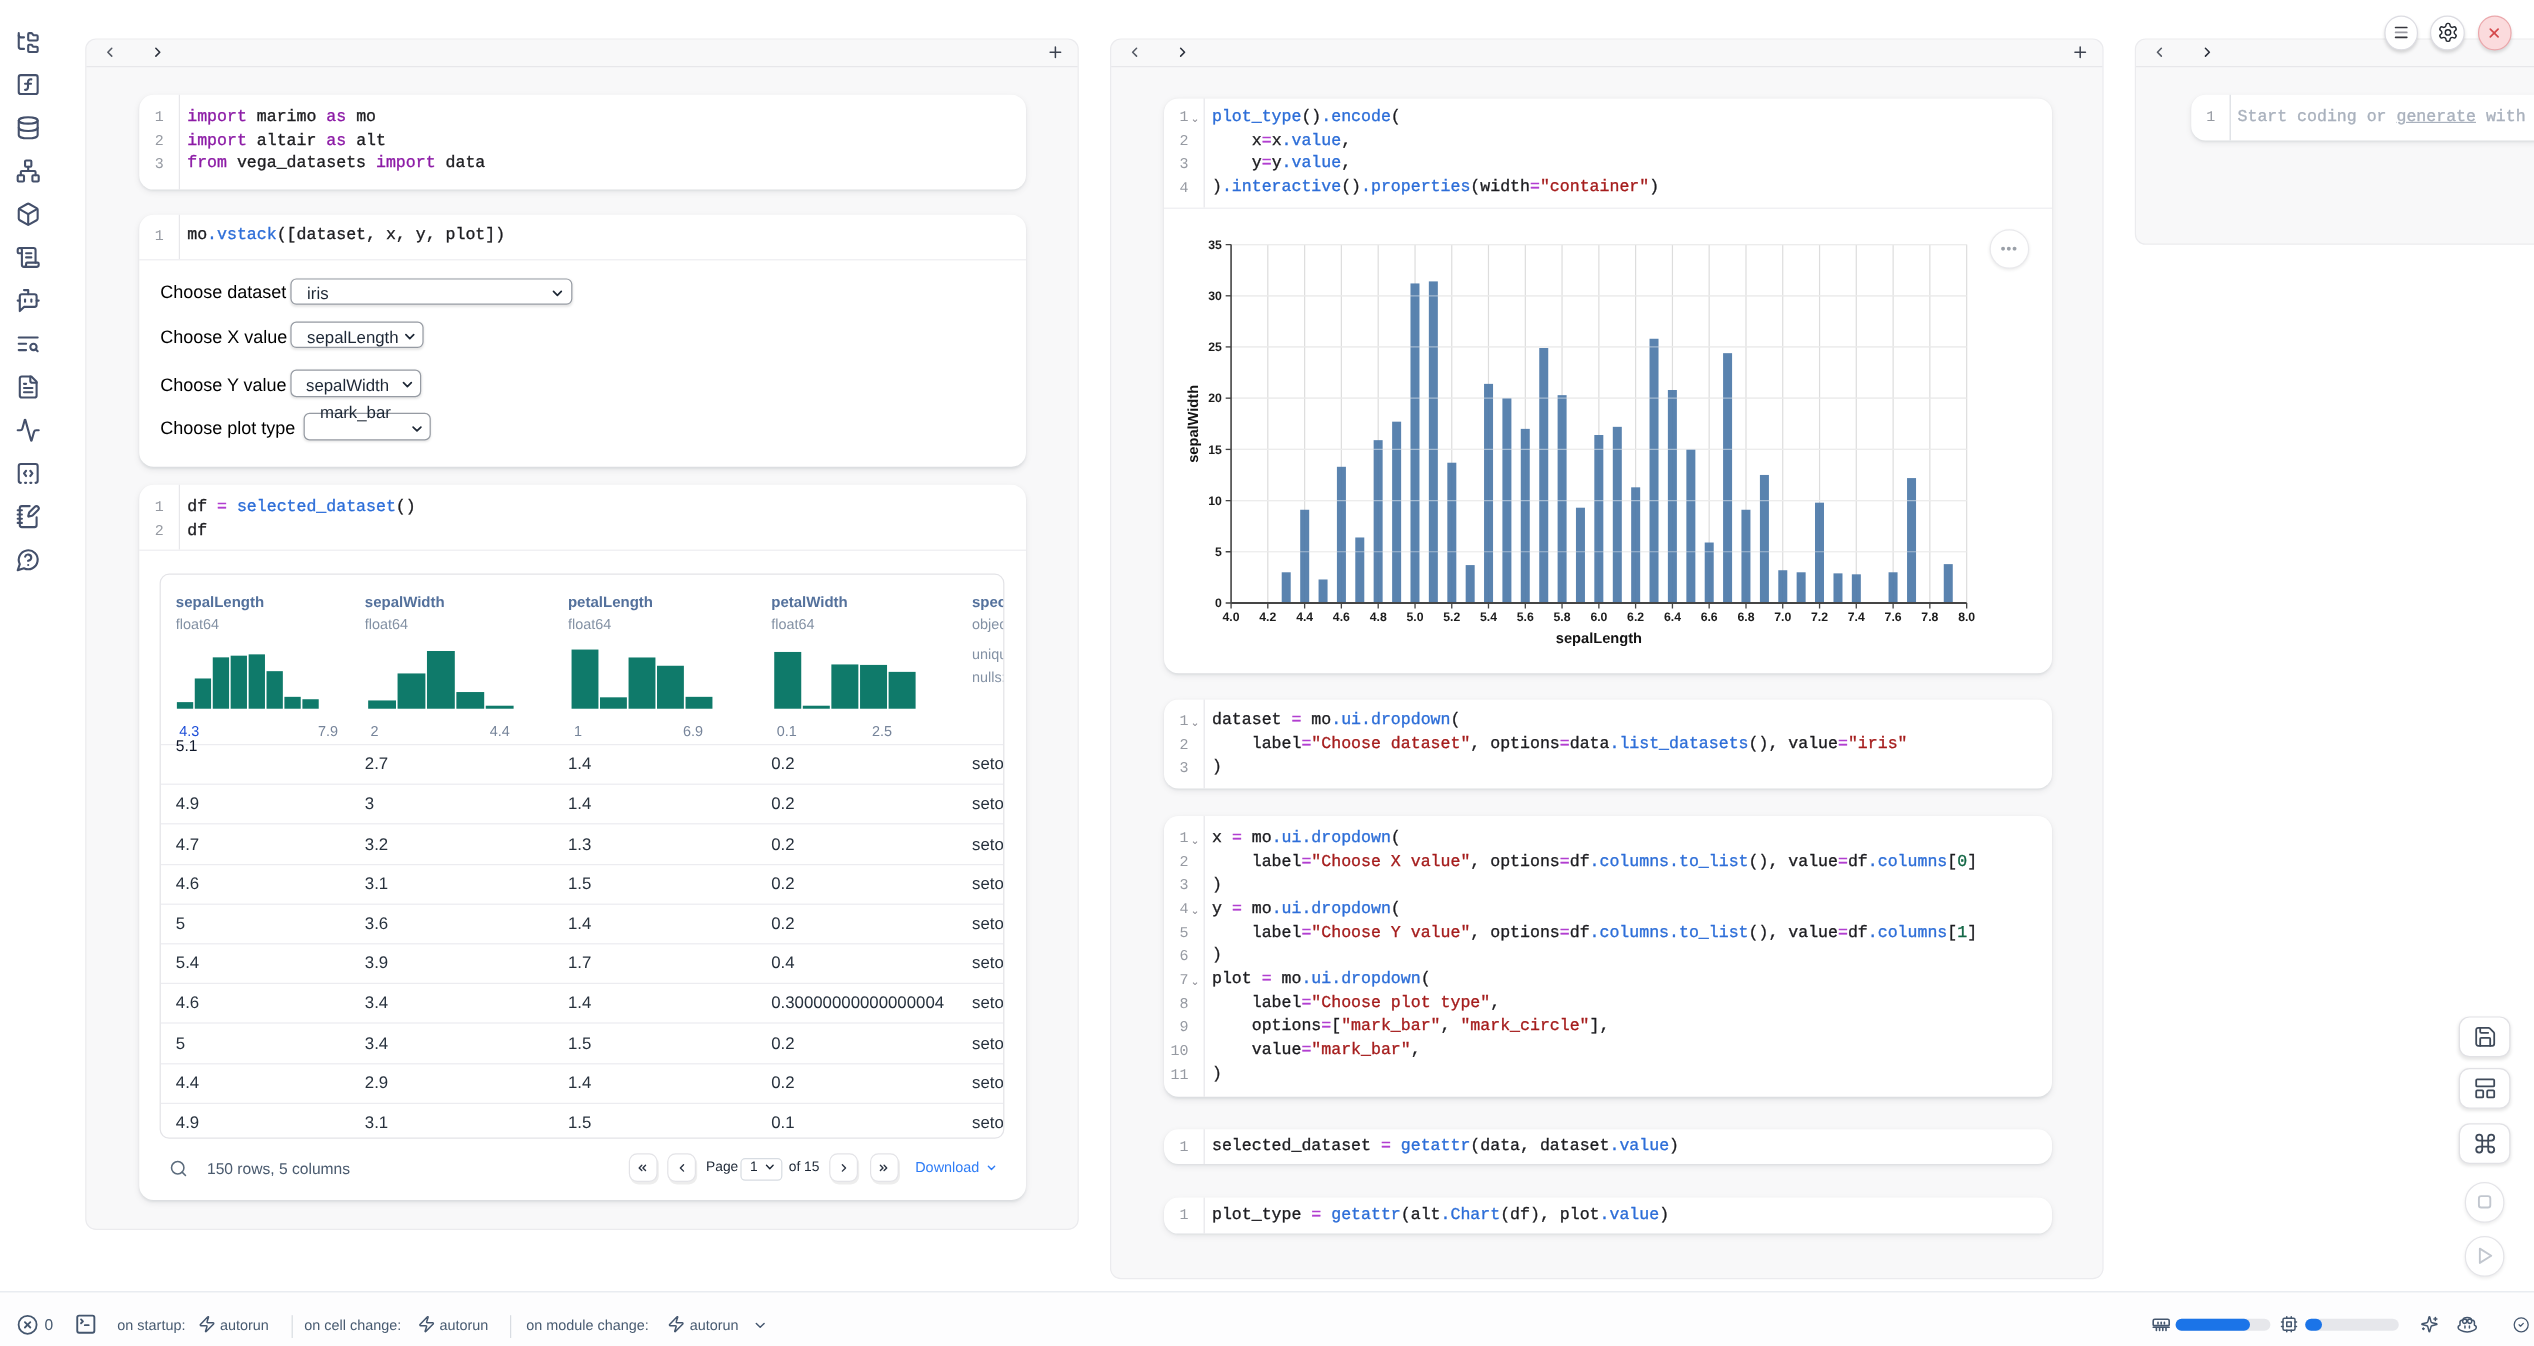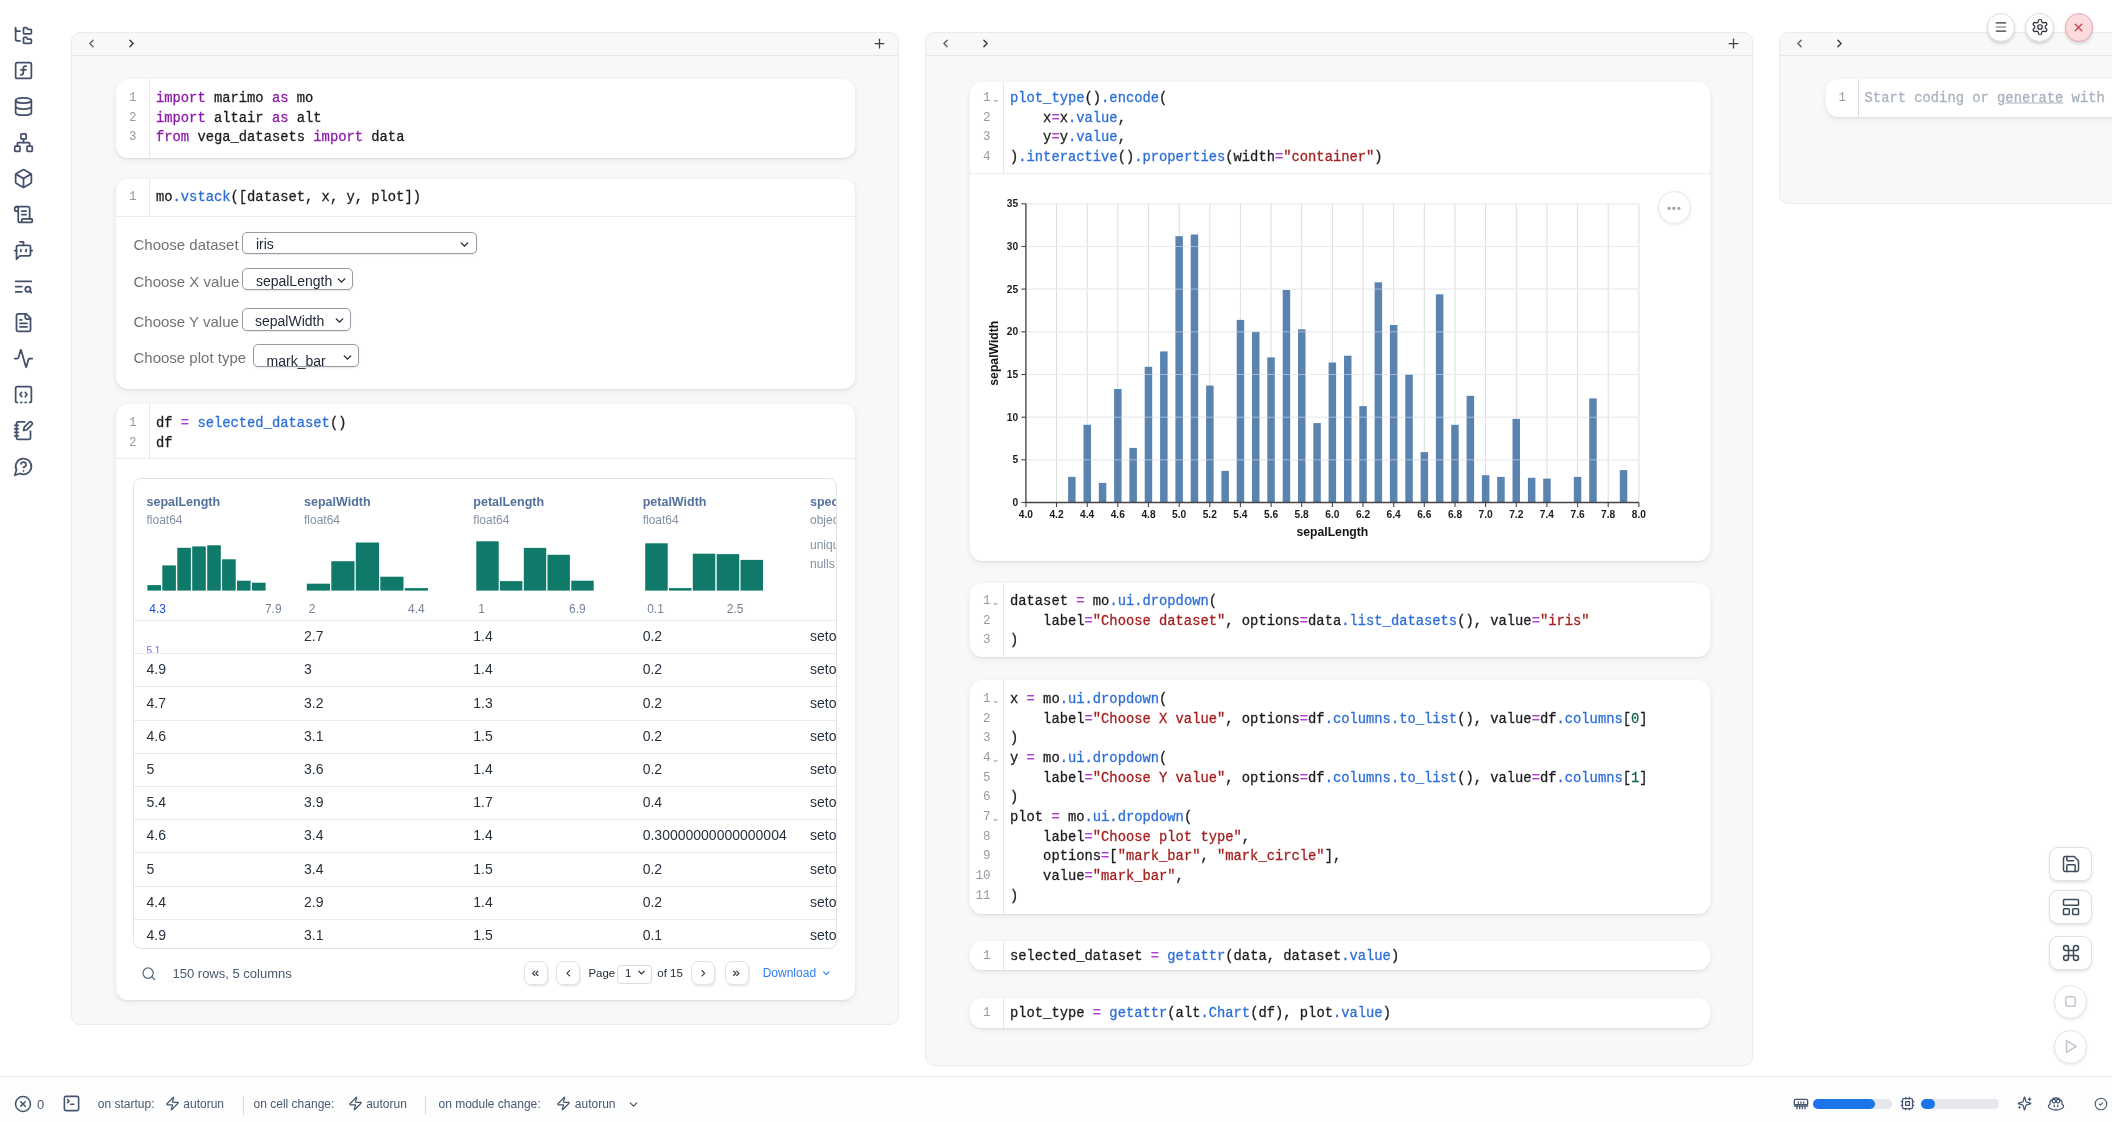--- a/index.html
+++ b/index.html
@@ -6,21 +6,21 @@
 body{position:relative;font-family:"Liberation Sans",sans-serif;-webkit-font-smoothing:antialiased}
 .abs{position:absolute}
 .col{position:absolute;background:#f8f8f9;border:1px solid #ebebee;border-radius:9px}
 .colhead{position:absolute;left:0;right:0;top:0;height:23.5px;border-bottom:1px solid #e7e7ea}
 .cell{position:absolute;background:#fff;border-radius:12px;box-shadow:0 1px 2px rgba(16,24,40,.07),0 2px 6px rgba(16,24,40,.07)}
 .gut{position:absolute;left:0;top:0;width:33.5px;border-right:1px solid #e7e7ea}
 .ln{position:absolute;left:0;width:20.5px;text-align:right;font:12.5px "Liberation Mono",monospace;color:#969aa2;transform:translateY(-50%)}
 .code{position:absolute;-webkit-text-stroke:0.28px;font:13.8px "Liberation Mono",monospace;color:#1c1c20;white-space:pre;transform:translateY(-50%)}
 .fold{position:absolute;font:9px "Liberation Sans",sans-serif;color:#8b8b93;transform:translateY(-50%)}
 .k{color:#8c1ba6}.o{color:#b13fd0}.b{color:#2d6ed8}.s{color:#a51d1d}.n{color:#116644}
-.lbl{position:absolute;font-size:15px;color:#737373;transform:translateY(-50%)}
+.lbl{position:absolute;font-size:15px;color:#000000;transform:translateY(-50%)}
 .sel{position:absolute;background:#fff;border:1px solid #969ba3;border-radius:5px;box-shadow:0 1px 2px rgba(0,0,0,.1)}
 .selt{position:absolute;font-size:14px;font-weight:500;color:#1d2735;transform:translateY(-50%)}
 .btn{position:absolute;background:#fff;border:1px solid #e3e3e7;border-radius:7px;box-shadow:1px 2px 0 rgba(0,0,0,.07)}
 .sbt{position:absolute;font-size:12px;color:#475a70;transform:translateY(-50%);white-space:pre}
 .div{position:absolute;background:#ededf0;height:1px}
 
 </style></head><body>
 <svg style="position:absolute;left:12.5px;top:24.5px" width="21" height="21" viewBox="0 0 24 24" fill="none" stroke="#44506b" stroke-width="2.0" stroke-linecap="round" stroke-linejoin="round" opacity="1.0">
     <path d="M20 10a1 1 0 0 0 1-1V6a1 1 0 0 0-1-1h-2.5a1 1 0 0 1-.8-.4l-.9-1.2A1 1 0 0 0 15 3h-2a1 1 0 0 0-1 1v5a1 1 0 0 0 1 1Z"></path>
     <path d="M20 21a1 1 0 0 0 1-1v-3a1 1 0 0 0-1-1h-2.9a1 1 0 0 1-.88-.55l-.42-.85a1 1 0 0 0-.92-.6H13a1 1 0 0 0-1 1v5a1 1 0 0 0 1 1Z"></path>
@@ -162,21 +162,21 @@
       <path d="m6 9 6 6 6-6"></path>
     </svg>
 <div class="lbl" style="left:17.5px;top:141.8px">Choose Y value</div>
 <div class="sel" style="left:125.5px;top:129.2px;width:109.7px;height:22.5px"></div>
 <div class="selt" style="left:139.0px;top:141.8px">sepalWidth</div>
 <svg style="position:absolute;left:216.7px;top:135.3px" width="13" height="13" viewBox="0 0 24 24" fill="none" stroke="#1d2735" stroke-width="2.6" stroke-linecap="round" stroke-linejoin="round" opacity="1.0">
       <path d="m6 9 6 6 6-6"></path>
     </svg>
 <div class="lbl" style="left:17.5px;top:178.1px">Choose plot type</div>
 <div class="sel" style="left:137.1px;top:165.2px;width:106.2px;height:23.0px"></div>
-<div class="selt" style="left:150.6px;top:182px">mark_bar</div>
+<div class="selt" style="left:150.6px;top:164px">mark_bar</div>
 <svg style="position:absolute;left:224.8px;top:171.6px" width="13" height="13" viewBox="0 0 24 24" fill="none" stroke="#1d2735" stroke-width="2.6" stroke-linecap="round" stroke-linejoin="round" opacity="1.0">
       <path d="m6 9 6 6 6-6"></path>
     </svg>
 </div>
 <div class="cell" style="left:116px;top:404px;width:739px;height:596px">
 <div class="gut" style="height:53.5px"></div>
 <div class="ln" style="top:19.00px">1</div>
 <div class="code" style="left:40px;top:19.00px">df <span class="o">=</span> <span class="b">selected_dataset</span>()</div>
 <div class="ln" style="top:38.65px">2</div>
 <div class="code" style="left:40px;top:38.65px">df</div>
@@ -221,21 +221,21 @@
 </svg>
 <div class="abs" style="left:15.8px;top:123px;font-size:12px;color:#1d4ed8">4.3</div>
 <div class="abs" style="left:114.1px;top:123px;width:34px;text-align:right;font-size:12px;color:#76849a">7.9</div>
 <div class="abs" style="left:175.3px;top:123px;font-size:12px;color:#76849a">2</div>
 <div class="abs" style="left:257.3px;top:123px;width:34px;text-align:right;font-size:12px;color:#76849a">4.4</div>
 <div class="abs" style="left:344.8px;top:123px;font-size:12px;color:#76849a">1</div>
 <div class="abs" style="left:418.3px;top:123px;width:34px;text-align:right;font-size:12px;color:#76849a">6.9</div>
 <div class="abs" style="left:513.7px;top:123px;font-size:12px;color:#76849a">0.1</div>
 <div class="abs" style="left:584.5px;top:123px;width:34px;text-align:center;font-size:12px;color:#76849a">2.5</div>
 <div class="abs" style="left:0;right:0;top:141.0px;height:33.2px;border-top:1px solid #ececf0"></div>
-<div class="abs" style="left:13.0px;top:166px;font-size:10px;color:#8b5cf6">5.1</div>
+<div class="abs" style="left:13.0px;top:135px;font-size:13px;color:#0f172a">5.1</div>
 <div class="abs" style="left:170.5px;top:149.2px;font-size:14px;color:#27313d">2.7</div>
 <div class="abs" style="left:339.8px;top:149.2px;font-size:14px;color:#27313d">1.4</div>
 <div class="abs" style="left:509.2px;top:149.2px;font-size:14px;color:#27313d">0.2</div>
 <div class="abs" style="left:676.5px;top:149.2px;font-size:14px;color:#27313d">setos</div>
 <div class="abs" style="left:0;right:0;top:174.2px;height:33.2px;border-top:1px solid #ececf0"></div>
 <div class="abs" style="left:13.0px;top:182.4px;font-size:14px;color:#27313d">4.9</div>
 <div class="abs" style="left:170.5px;top:182.4px;font-size:14px;color:#27313d">3</div>
 <div class="abs" style="left:339.8px;top:182.4px;font-size:14px;color:#27313d">1.4</div>
 <div class="abs" style="left:509.2px;top:182.4px;font-size:14px;color:#27313d">0.2</div>
 <div class="abs" style="left:676.5px;top:182.4px;font-size:14px;color:#27313d">setos</div>

